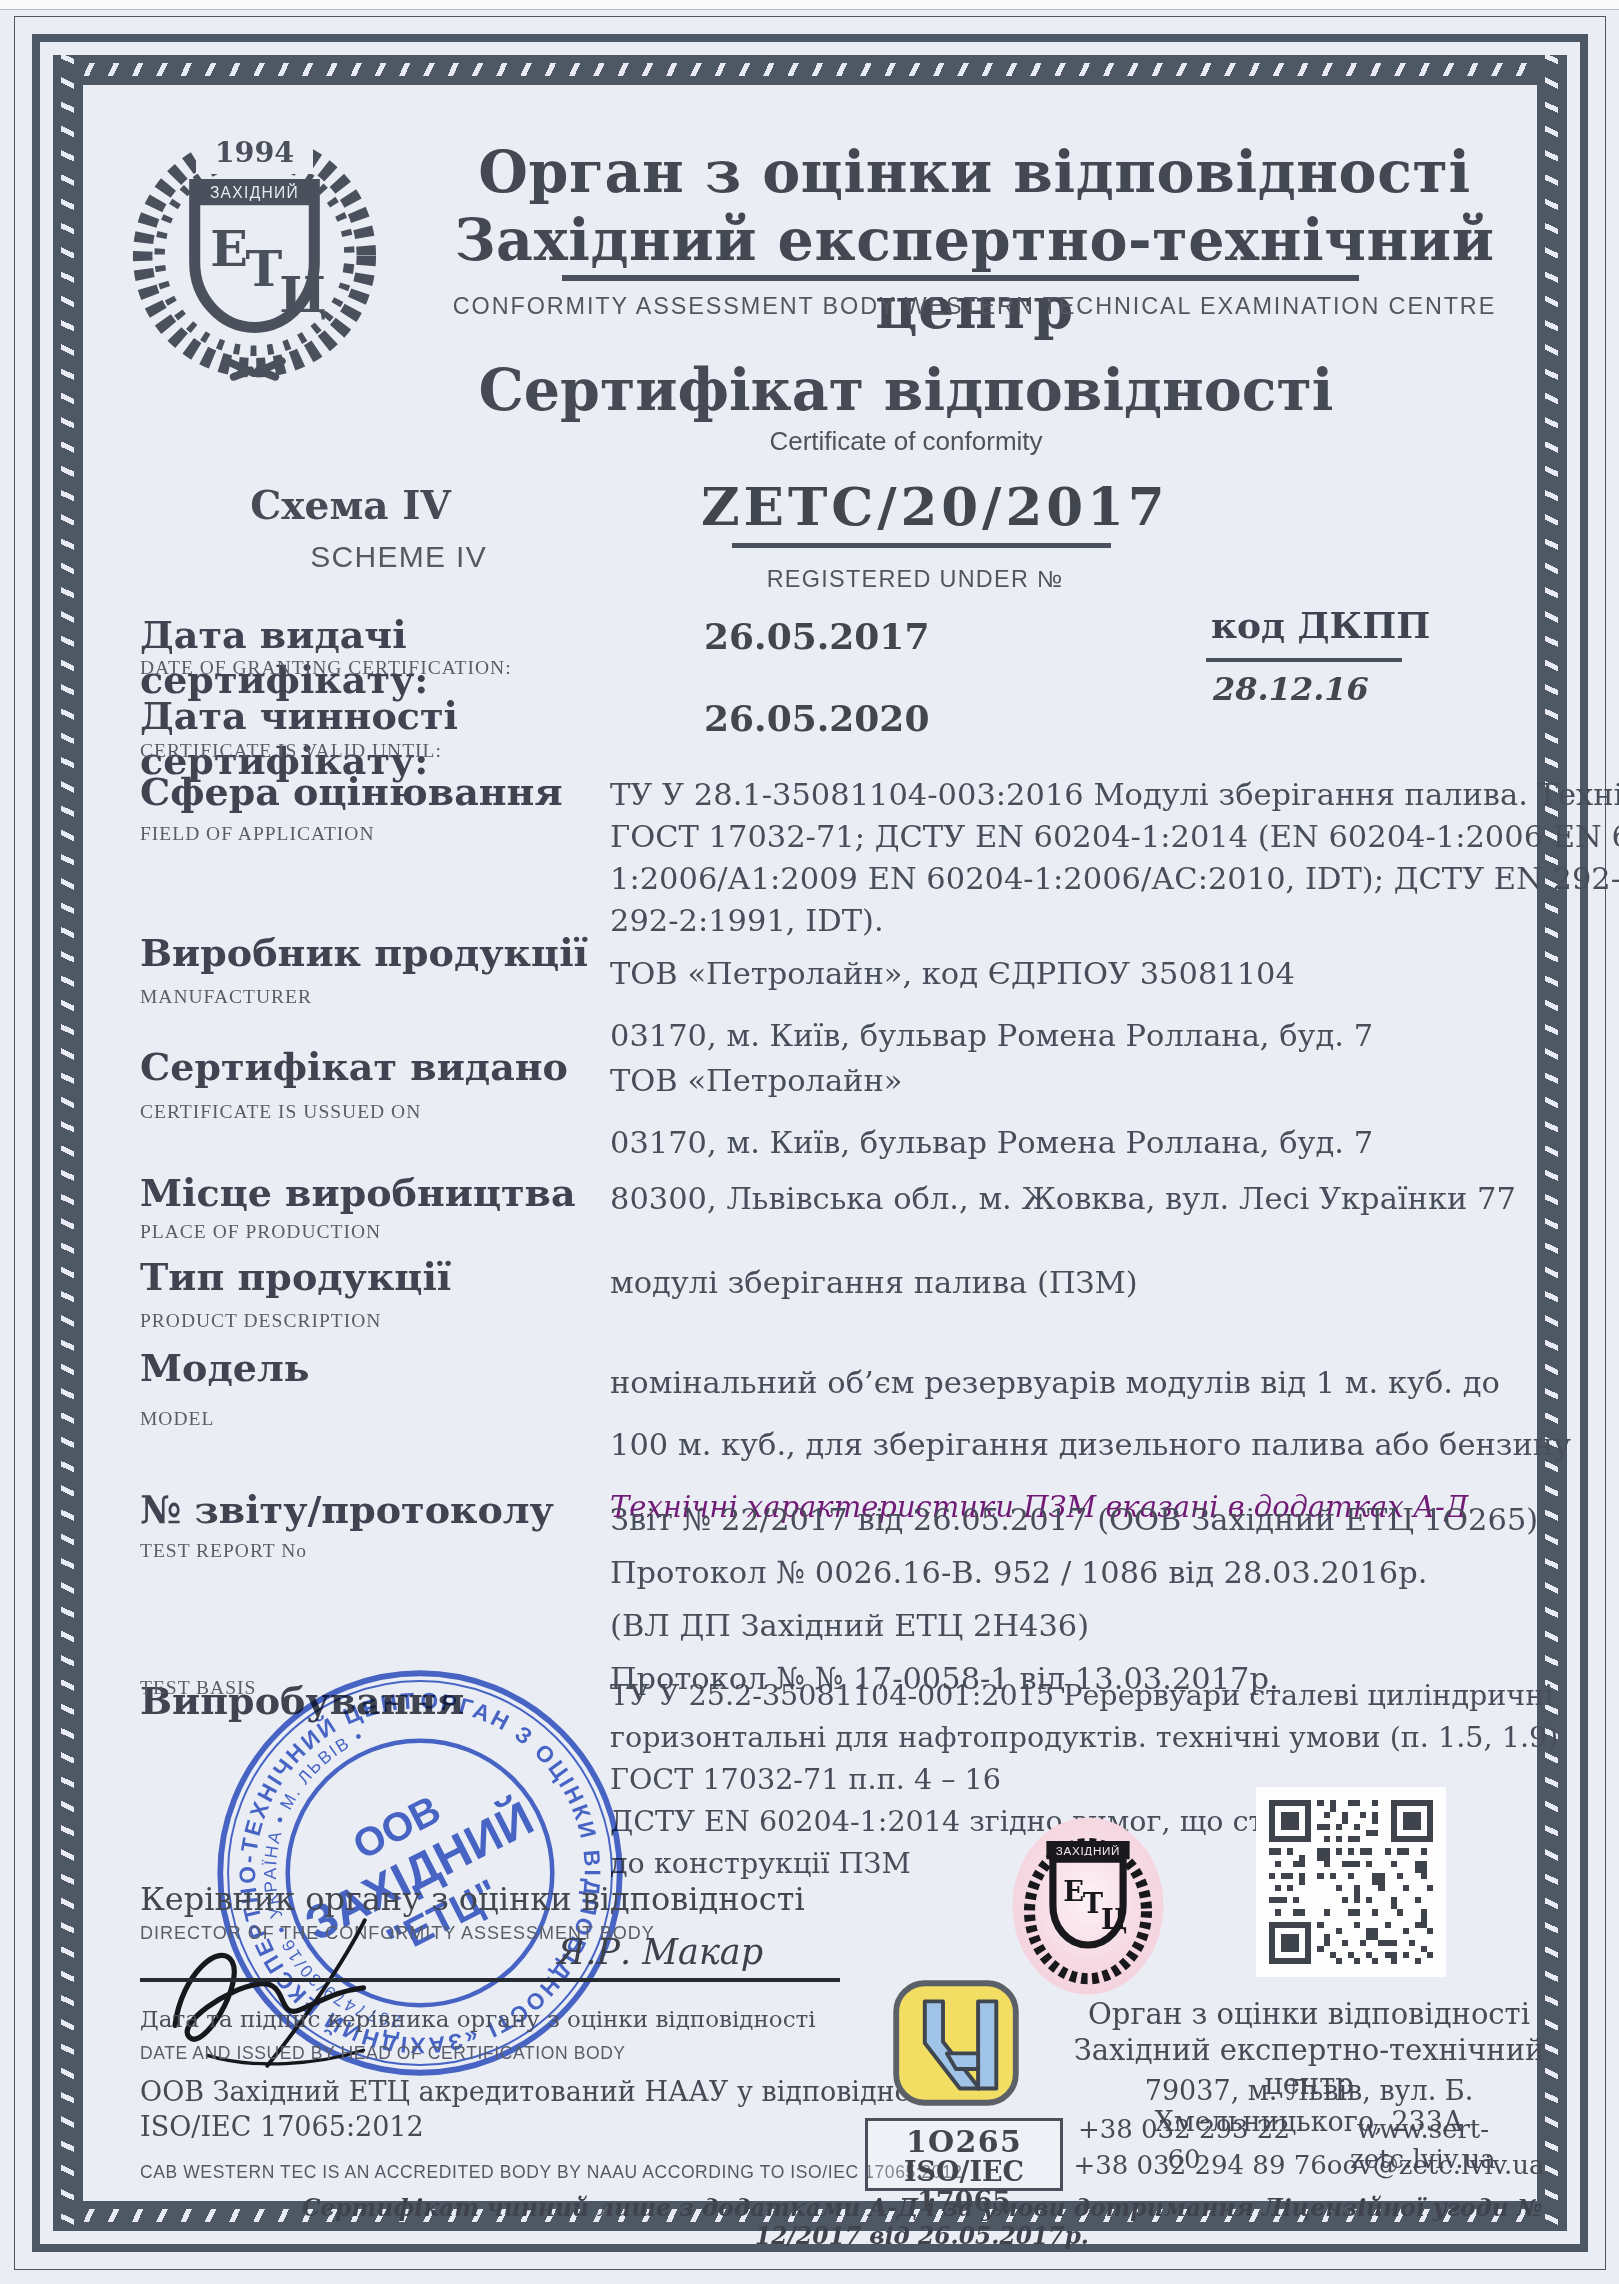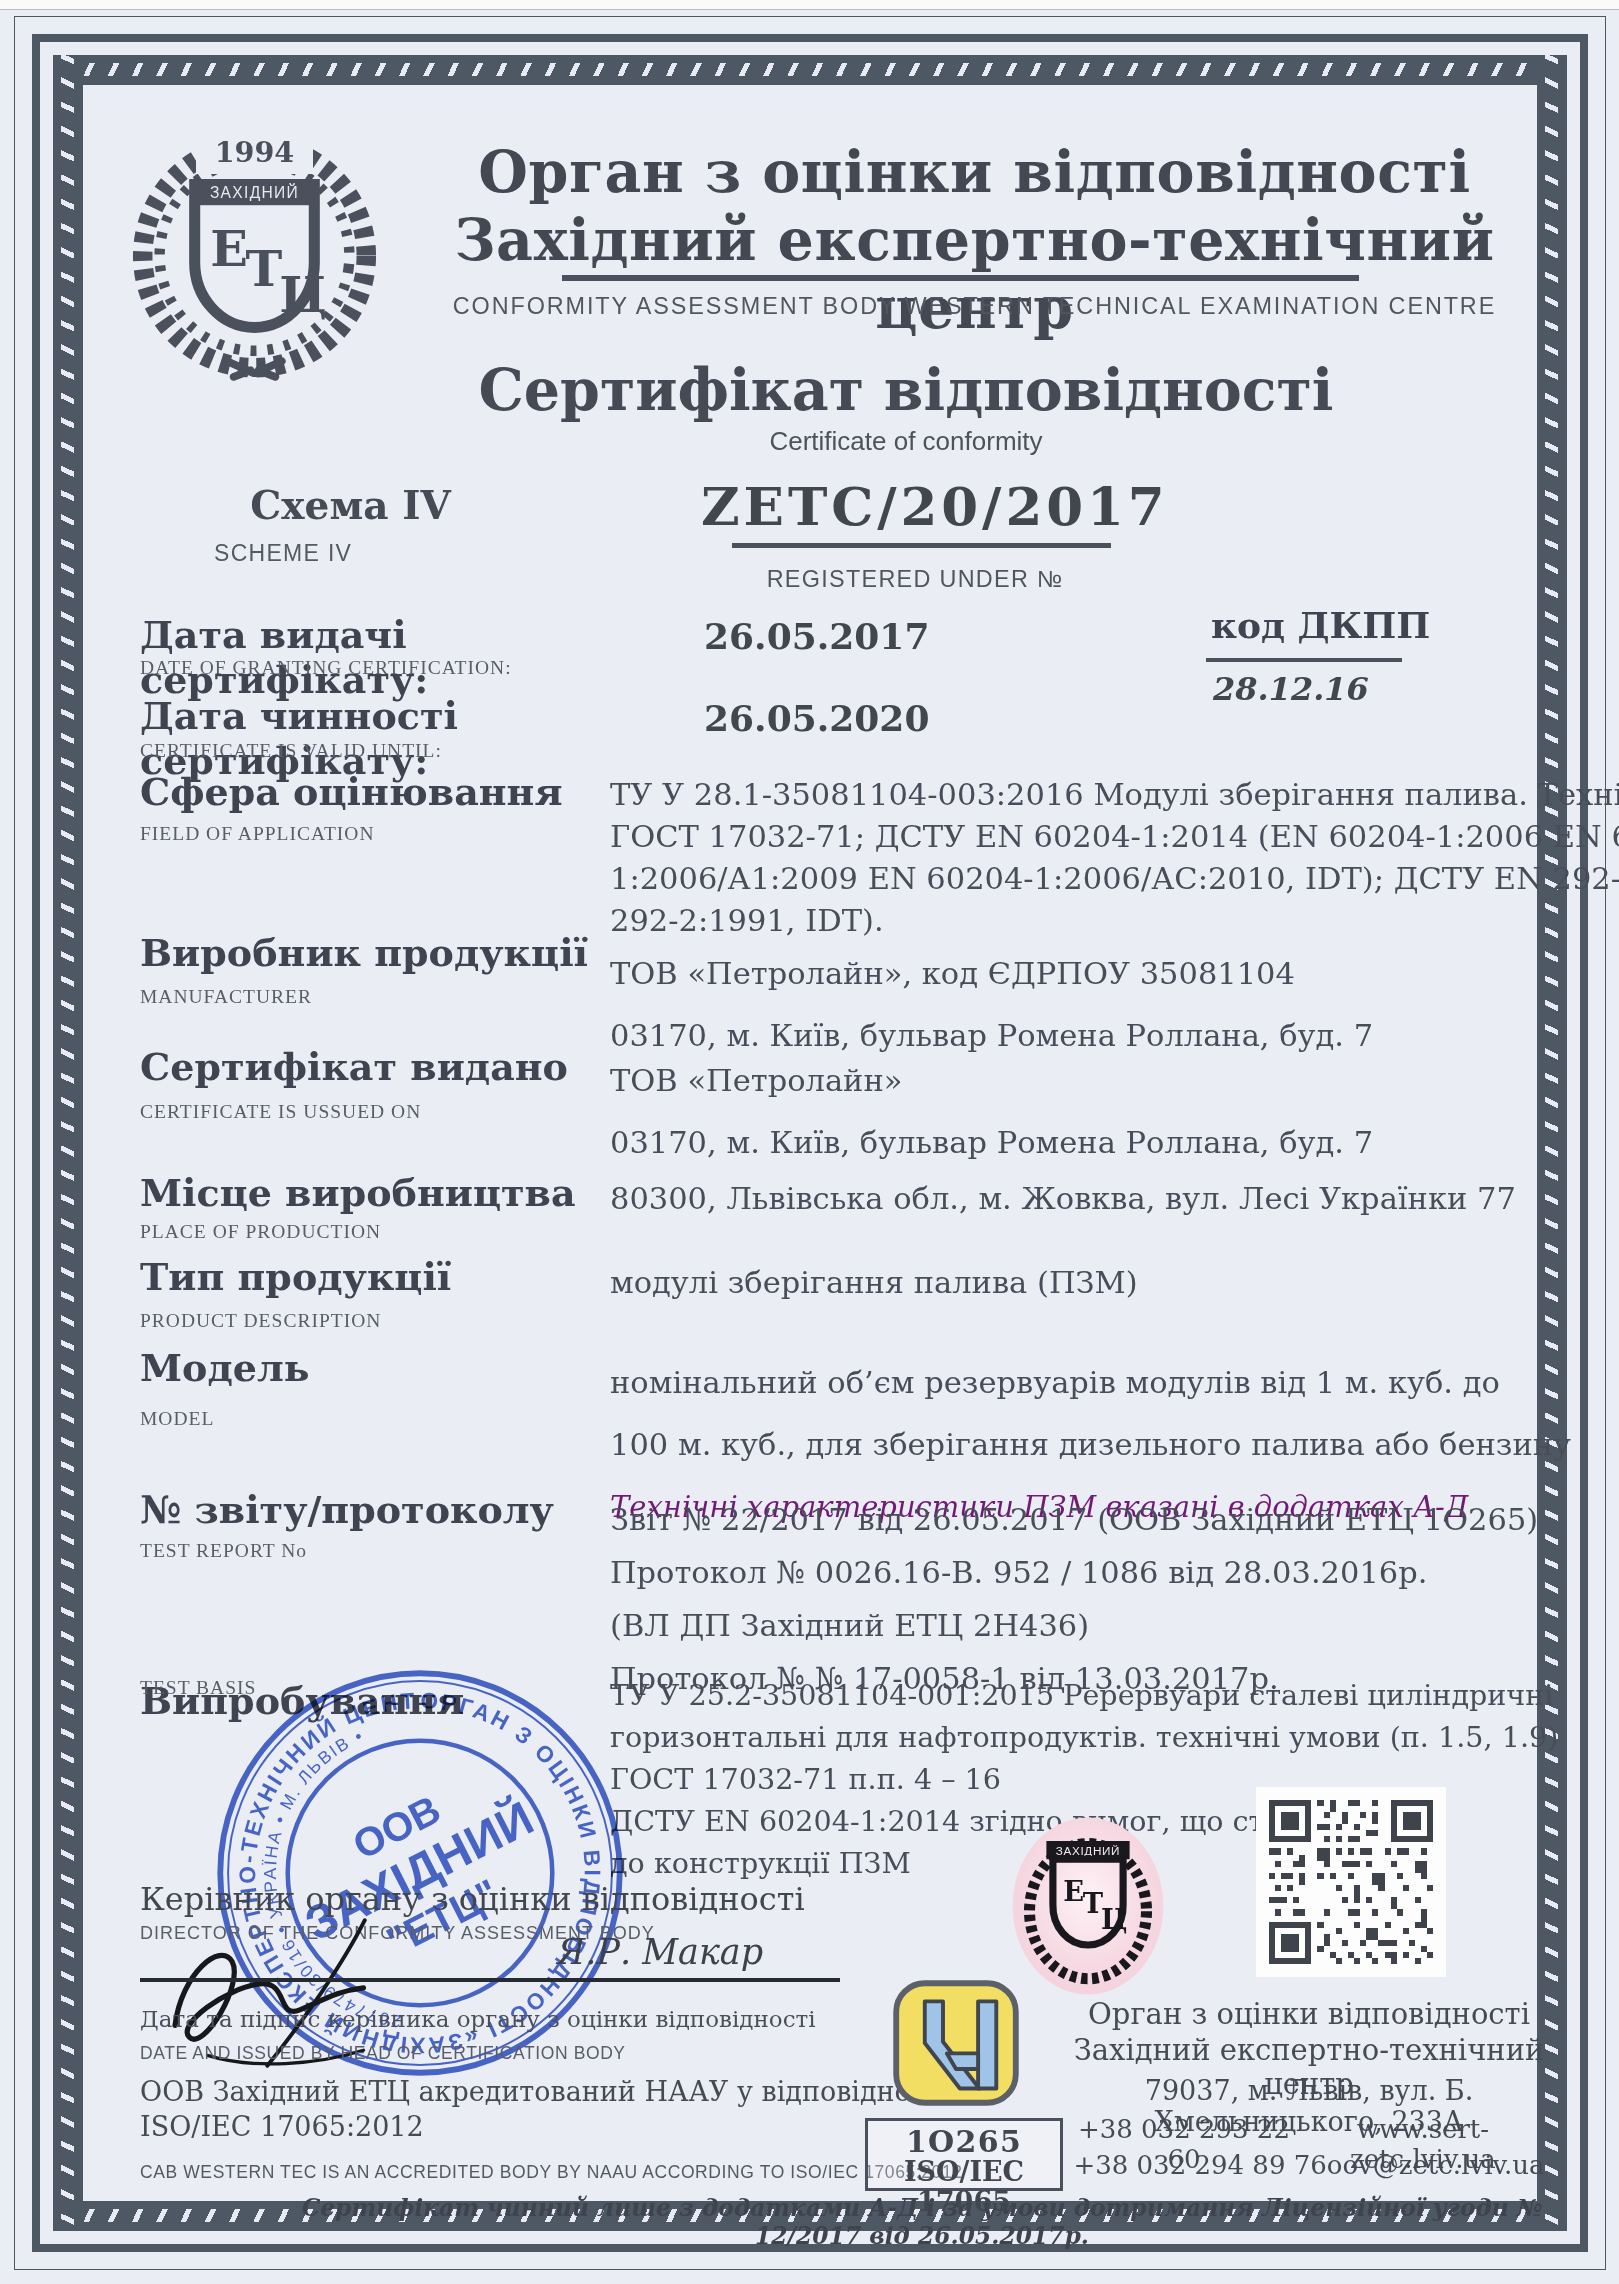--- a/index.html
+++ b/index.html
@@ -27,22 +27,22 @@
   .org-lines{left:403px;width:1143px;top:138px;text-align:center;font-weight:bold;
              font-size:57px;line-height:68px;color:#434853;letter-spacing:0.6px;}
   .org-underline{left:562px;top:275px;width:797px;height:5.8px;background:#4a515c;}
   .org-en{left:403px;width:1143px;top:293px;text-align:center;font-family:"Liberation Sans",sans-serif;
           font-size:23.4px;letter-spacing:1.9px;color:#51565f;}
   .doc-title{left:260px;width:1292px;top:356px;text-align:center;font-weight:bold;font-size:57px;color:#454a55;}
   .doc-title-en{left:260px;width:1292px;top:426px;text-align:center;font-family:"Liberation Sans",sans-serif;
                 font-size:26px;color:#4d525b;}
 
   .scheme{left:214px;width:273px;top:482px;text-align:center;font-weight:bold;font-size:39px;color:#464b55;}
-  .scheme-en{left:214px;width:273px;top:540px;text-align:left;font-family:"Liberation Sans",sans-serif;
-             font-size:23px;letter-spacing:1.3px;color:#53holder5;color:#545962;}
+  .scheme-en{left:214px;width:273px;top:540px;text-align:right;font-family:"Liberation Sans",sans-serif;
+             font-size:30px;letter-spacing:1.3px;color:#53holder5;color:#545962;}
   .reg-num{left:701px;width:428px;top:475px;text-align:center;font-weight:bold;font-size:53px;
            letter-spacing:3.9px;color:#42474f;}
   .reg-underline{left:732px;top:543px;width:379px;height:5.2px;background:#4a515c;}
   .reg-caption{left:701px;width:428px;top:566px;text-align:center;font-family:"Liberation Sans",sans-serif;
                font-size:23.4px;letter-spacing:1.3px;color:#50555e;}
 
   
   .lbl{left:140px;width:454px;font-weight:bold;font-size:38px;color:#3f4450;}
   .sub{left:140px;width:454px;font-family:Liberation Serif, serif;font-size:19.5px;
        letter-spacing:1px;color:#585d67;}

